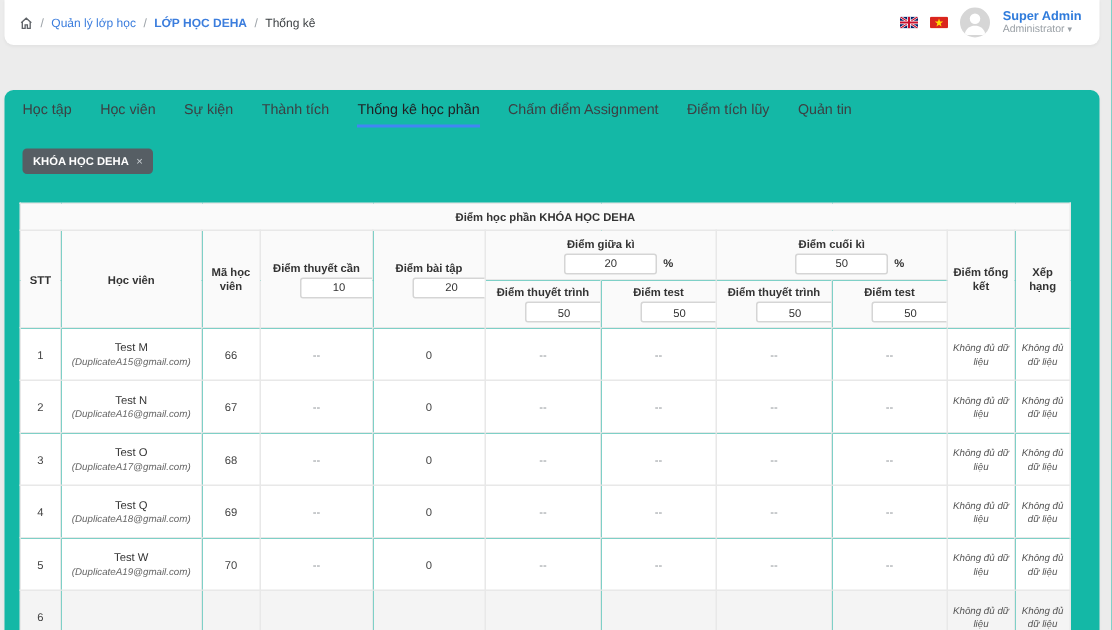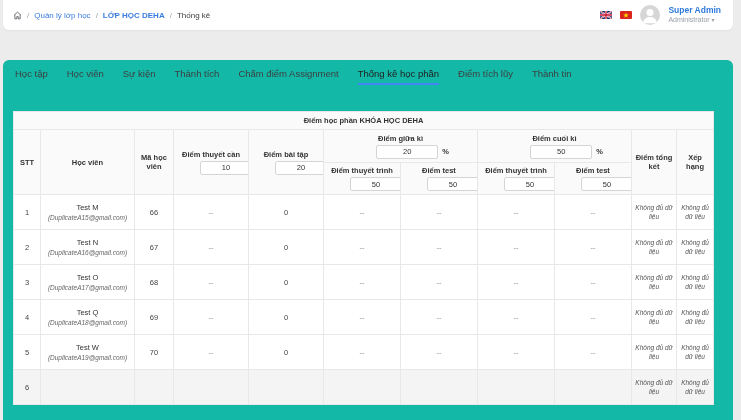--- a/index.html
+++ b/index.html
@@ -163,27 +163,33 @@
     </div>
   </header>
 
   <main class="content">
 
     <nav class="tabs">
       <a class="tab">Học tập</a>
       <a class="tab">Học viên</a>
       <a class="tab">Sự kiện</a>
       <a class="tab">Thành tích</a>
+      <a class="tab active">Thống kê học phần</a>
       <a class="tab">Chấm điểm Assignment</a>
-      <a class="tab active">Thống kê học phần</a>
       <a class="tab">Điểm tích lũy</a>
-      <a class="tab">Thành tin</a>
+      <a class="tab">Quản tin</a>
     </nav>
 
 
+    <div class="tag-row">
+      <span class="tag">
+        <span>KHÓA HỌC DEHA</span>
+        <span class="tag-x">×</span>
+      </span>
+    </div>
 
     <table class="score-table">
       <colgroup>
         <col style="width:27px">
           <col style="width:94px">
           <col style="width:39px">
         <col style="width:75px">
           <col style="width:75px">
         <col style="width:77px">
           <col style="width:77px">

